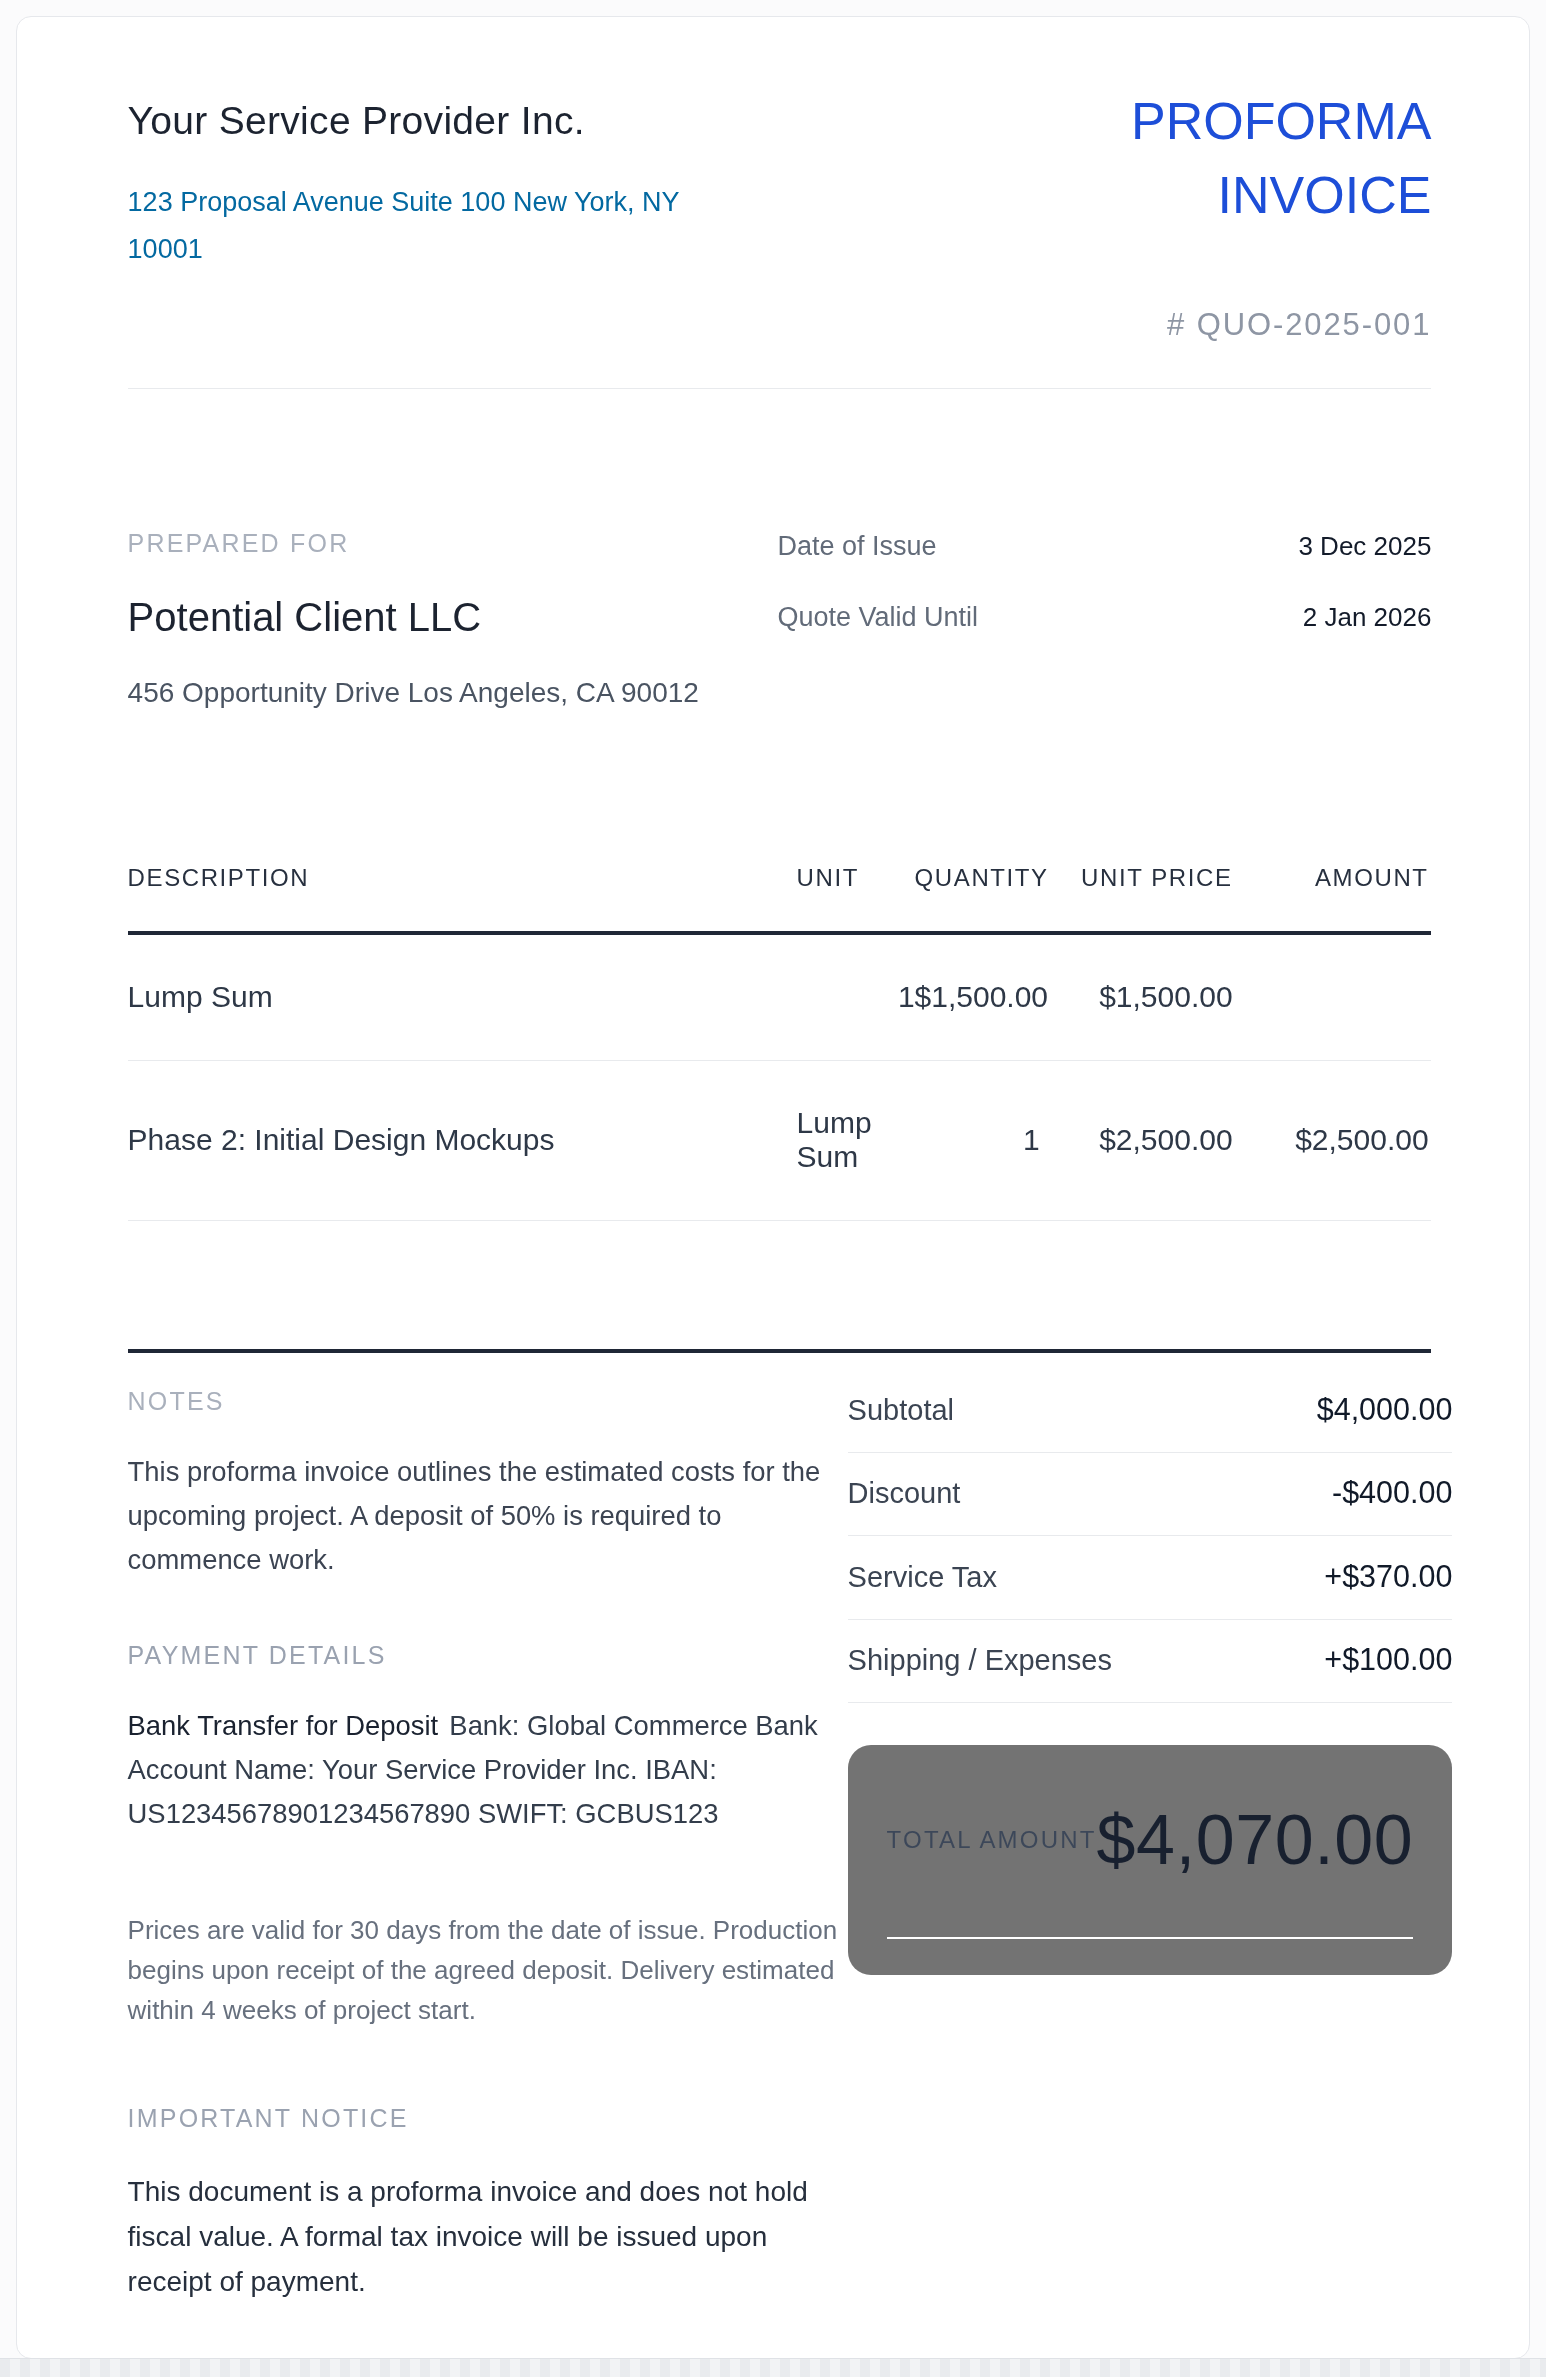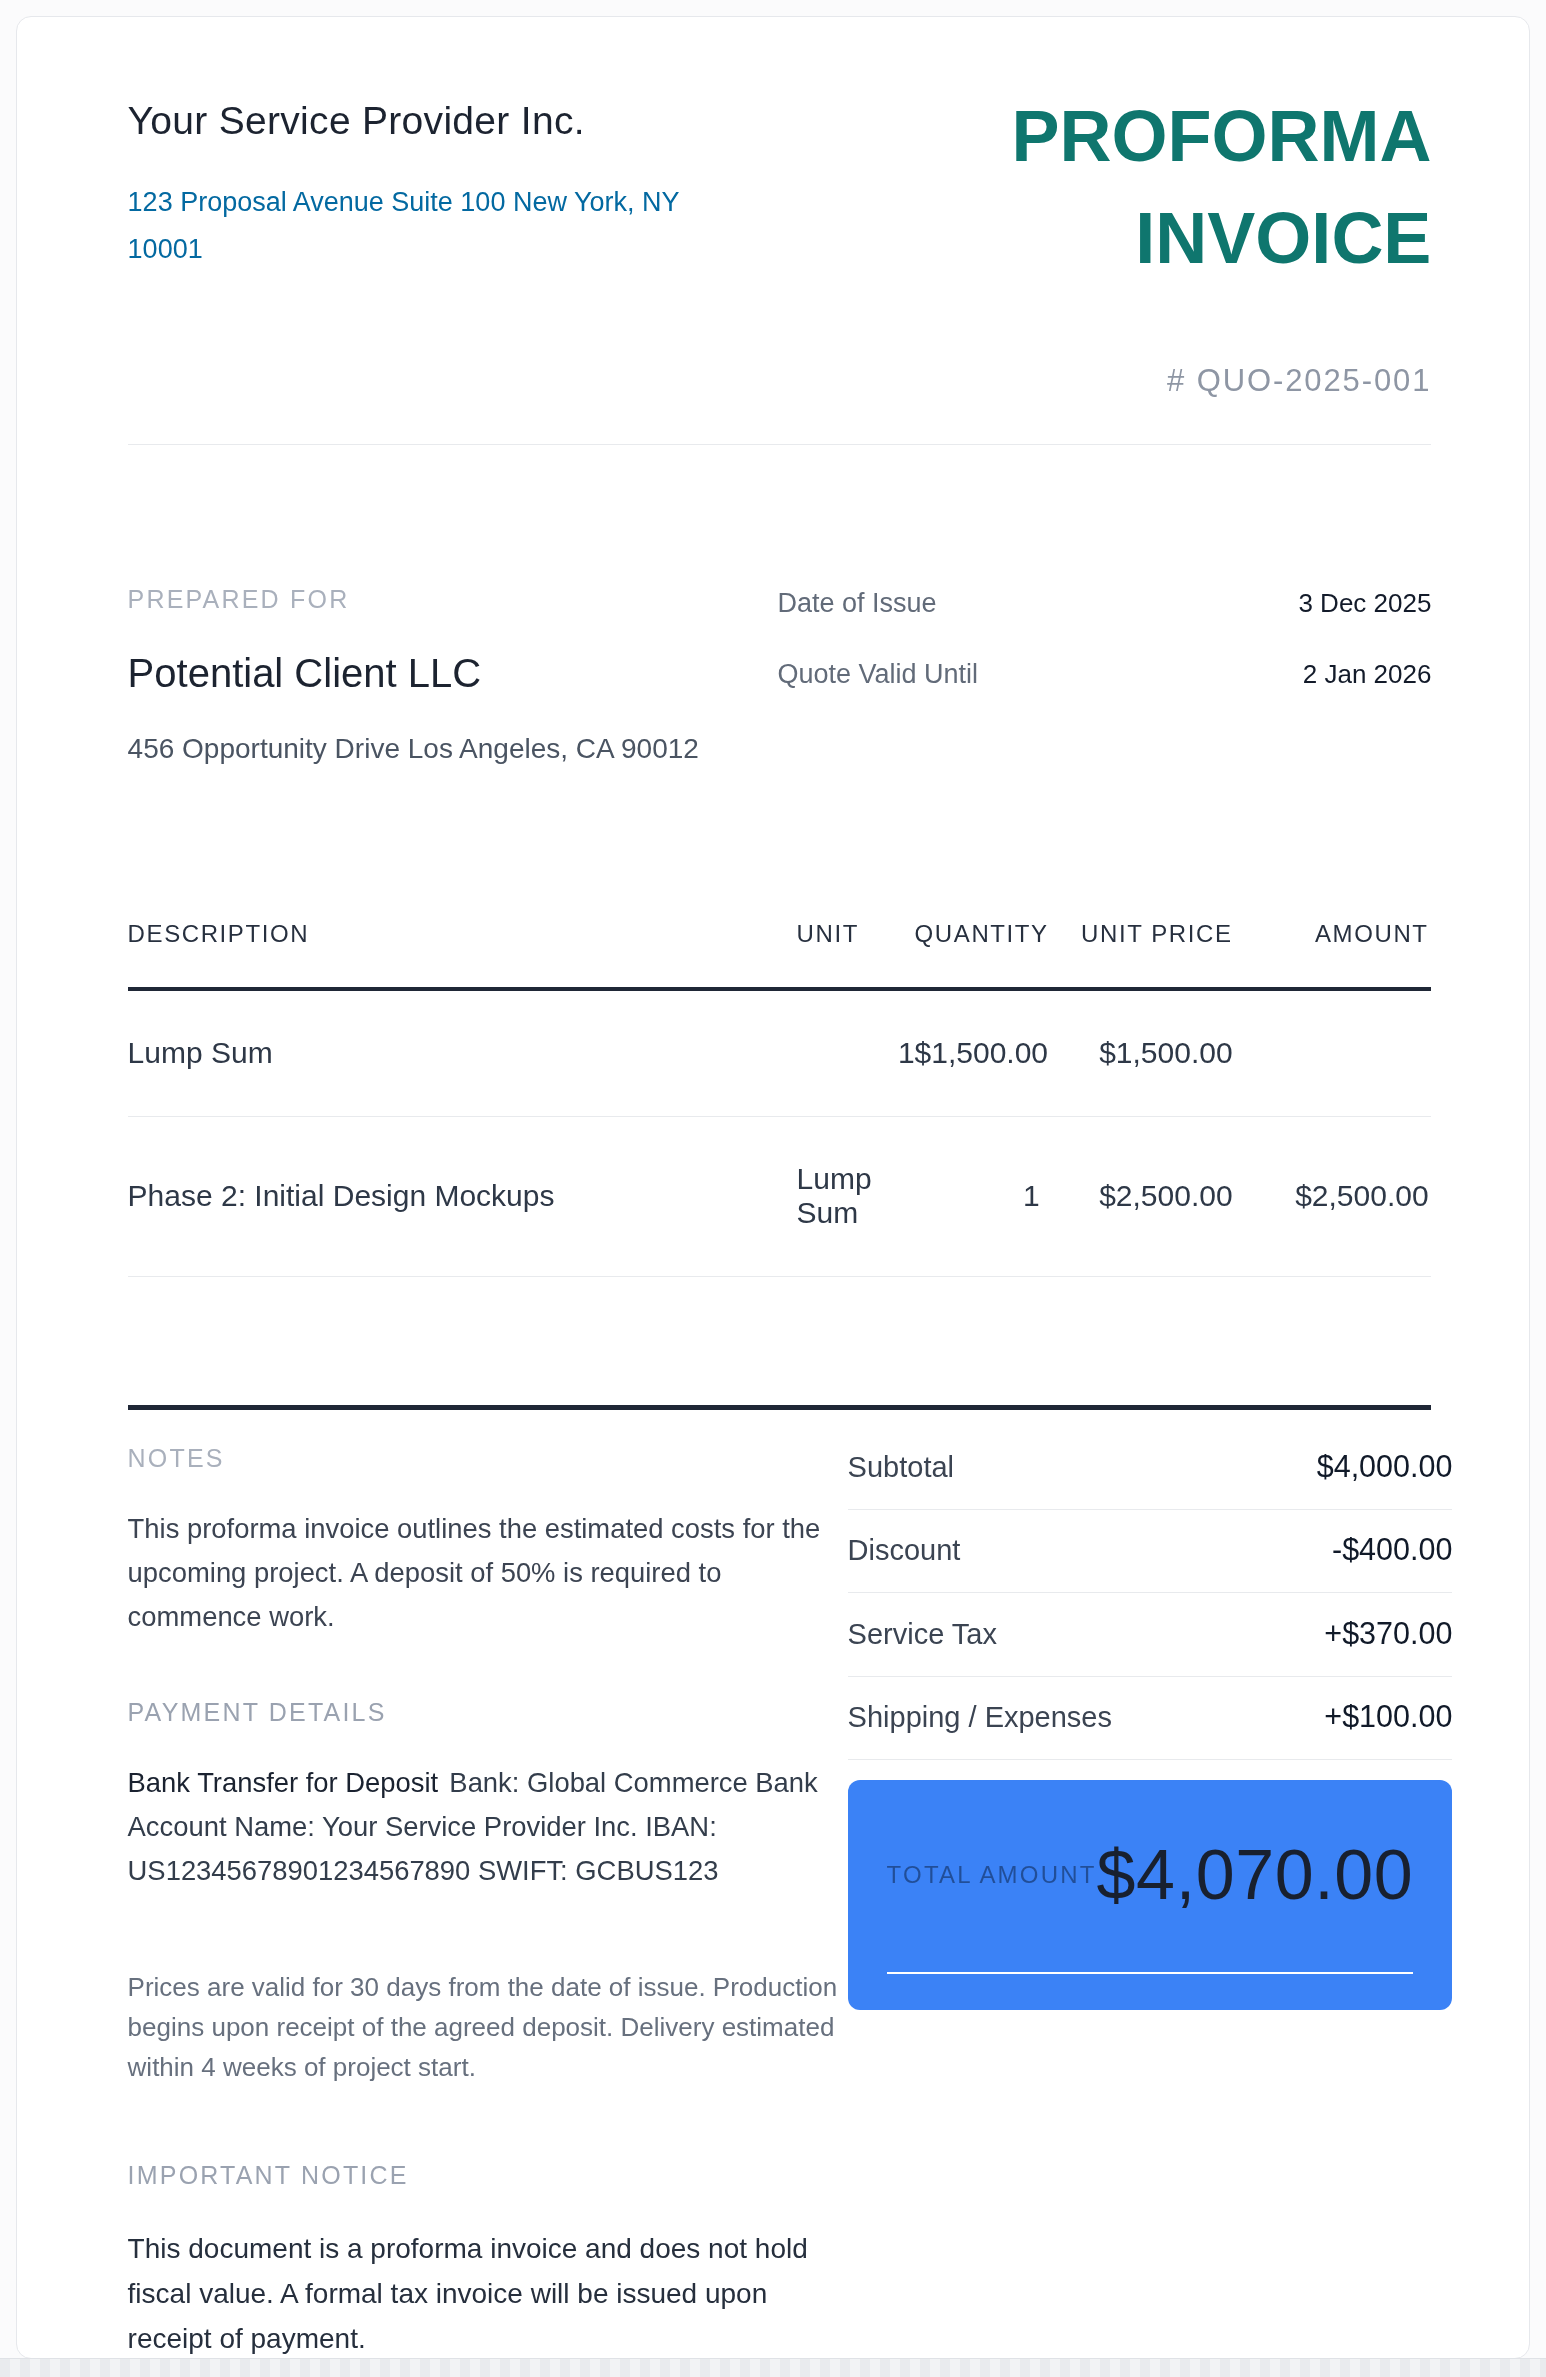--- a/index.html
+++ b/index.html
@@ -43,25 +43,25 @@
     font-weight: 400;
   }
   .company-address {
     font-size: 27px;
     line-height: 47px;
     color: #0369a1;
     max-width: 598px;
   }
   .doc-title {
     text-align: right;
-    font-size: 72px;
+    font-size: 52px;
     line-height: 1.42;
-    color: #0f766e;
+    color: #1d4ed8;
     margin-top: -13.7px;
-    font-weight: 700;
+    font-weight: 400;
   }
   .doc-number {
     text-align: right;
     font-size: 31px;
     letter-spacing: 1.9px;
     color: #8e96a4;
     margin-top: 74px;
   }
 
   .header-divider {
@@ -196,23 +196,23 @@
   .total-row:first-child { padding-top: 5px; }
   .total-label {
     font-size: 29px;
     color: #3b4452;
   }
   .total-value {
     font-size: 30.5px;
     color: #111a29;
   }
   .grand-total-box {
-    margin-top: 20px;
-    background: #3b82f6;
-    border-radius: 12px;
+    margin-top: 42px;
+    background: #737373;
+    border-radius: 23px;
     padding: 55px 39px 36px 39px;
     box-sizing: border-box;
   }
   .gt-row {
     display: flex;
     justify-content: space-between;
     align-items: center;
   }
   .gt-label {
     font-size: 24px;

